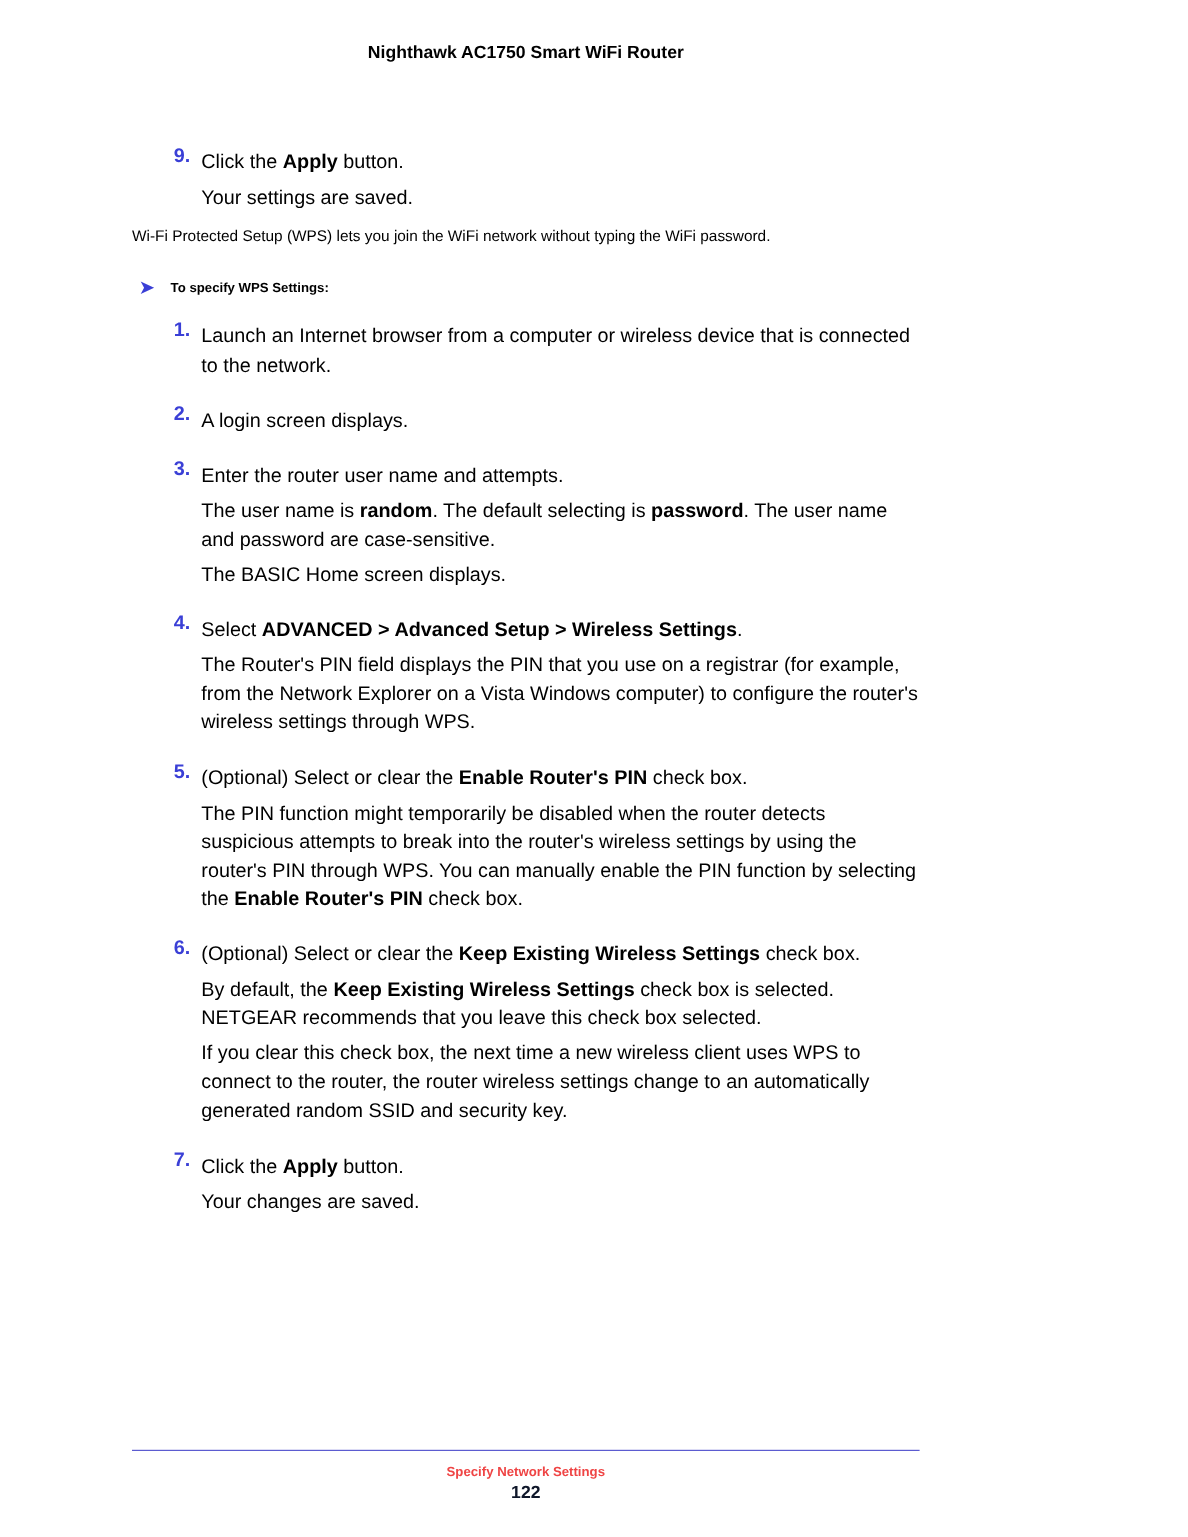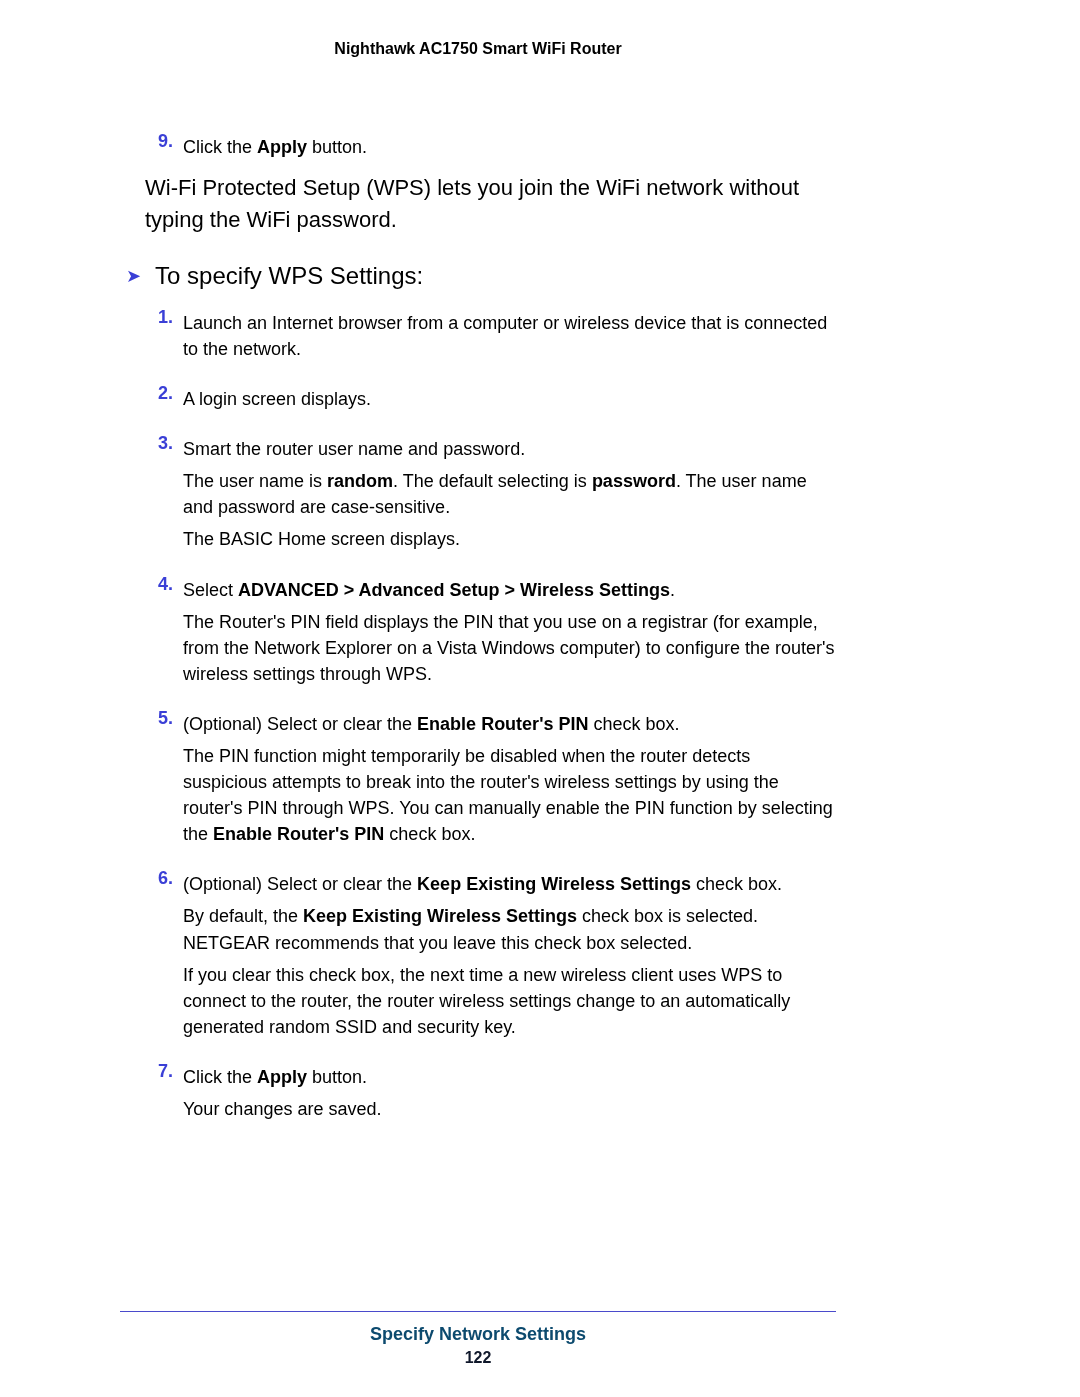--- a/index.html
+++ b/index.html
@@ -46,39 +46,38 @@
   .indent-top {
     margin-left: 25px;
   }
   .section-title {
     color: #2aa5e0;
     font-weight: bold;
     font-size: 30px;
     margin: 40px 0 18px 0;
   }
   .intro {
-    font-size: 22px;
+    font-size: 14px;
     line-height: 1.45;
     margin-bottom: 26px;
-    margin-left: 25px;
   }
   .subhead {
     display: flex;
     align-items: center;
     margin-bottom: 14px;
     margin-left: 6px;
   }
   .arrow {
     color: #3a3fd6;
     font-size: 18px;
     margin-right: 14px;
   }
   .subhead-text {
-    font-weight: normal;
-    font-size: 24px;
+    font-weight: bold;
+    font-size: 12px;
   }
   .steps {
     margin-left: 25px;
   }
   .steps .list-item {
     margin-bottom: 12px;
   }
   b { font-weight: bold; }
   .footer {
     position: absolute;
@@ -86,23 +85,23 @@
     left: 120px;
     right: 120px;
     text-align: center;
   }
   .footer hr {
     border: none;
     border-top: 1px solid #4a4acb;
     margin-bottom: 12px;
   }
   .footer-title {
-    color: #0c4a6e;
-    font-weight: bold;
-    font-size: 18px;
+    color: #ef4444;
+    font-weight: bold;
+    font-size: 12px;
     margin-bottom: 4px;
   }
   .footer-page {
     color: #0f172a;
     font-weight: bold;
     font-size: 16px;
   }
 </style>
 </head>
 <body>
@@ -111,20 +110,21 @@
 
   <div class="doc-header">Nighthawk AC1750 Smart WiFi Router</div>
 
   <div class="indent-top">
     <div class="list-item">
       <div class="list-num">9.</div>
       <div class="list-body">
         <p>
           <span>Click the </span><b>Apply</b><span> button.</span>
         </p>
+        <p>Your settings are saved.</p>
       </div>
     </div>
   </div>
 
 
   <div class="intro">Wi-Fi Protected Setup (WPS) lets you join the WiFi network without typing the WiFi password.</div>
 
   <div class="subhead">
     <span class="arrow">➤</span>
     <span class="subhead-text">To specify WPS Settings:</span>
@@ -142,21 +142,21 @@
     <div class="list-item">
       <div class="list-num">2.</div>
       <div class="list-body">
         <p>A login screen displays.</p>
       </div>
     </div>
 
     <div class="list-item">
       <div class="list-num">3.</div>
       <div class="list-body">
-        <p>Smart the router user name and password.</p>
+        <p>Enter the router user name and attempts.</p>
         <p>
           <span>The user name is </span><b>random</b><span>. The default selecting is </span><b>password</b><span>. The user name and password are case-sensitive.</span>
         </p>
         <p>The BASIC Home screen displays.</p>
       </div>
     </div>
 
     <div class="list-item">
       <div class="list-num">4.</div>
       <div class="list-body">

